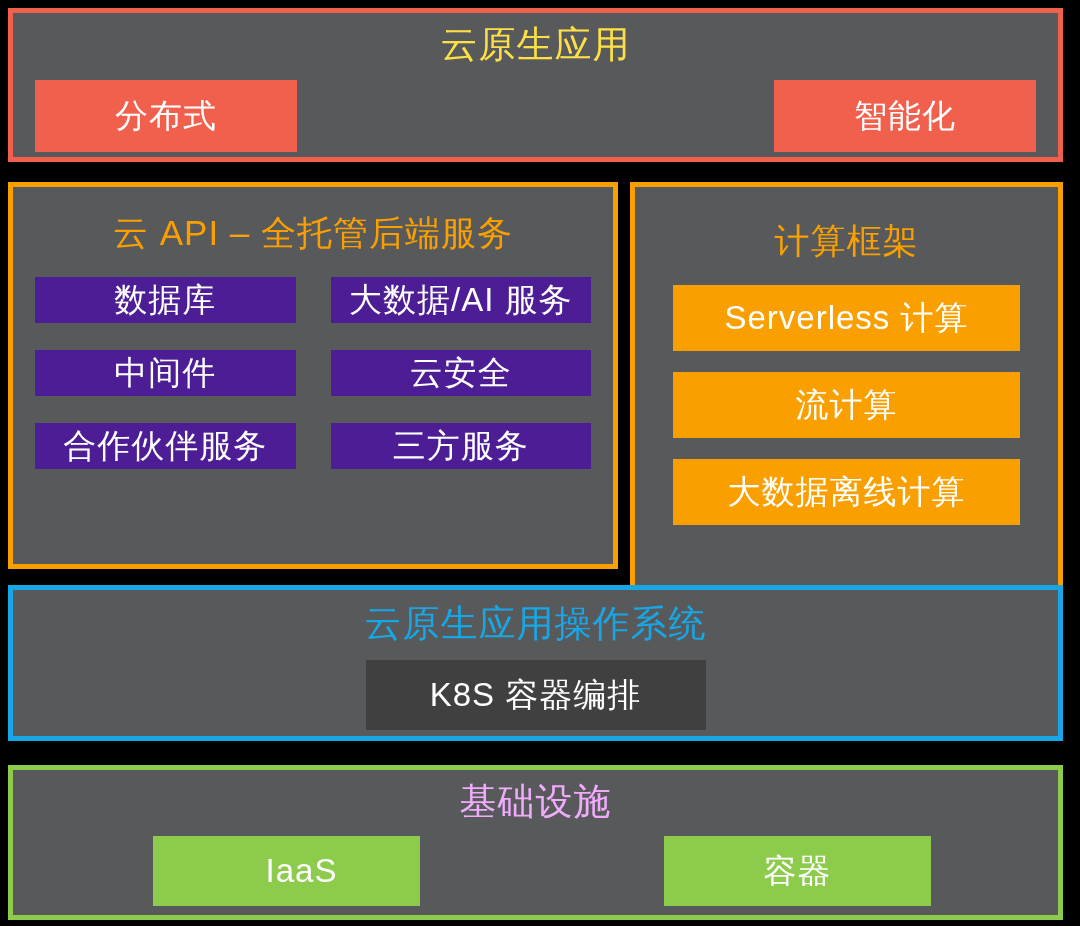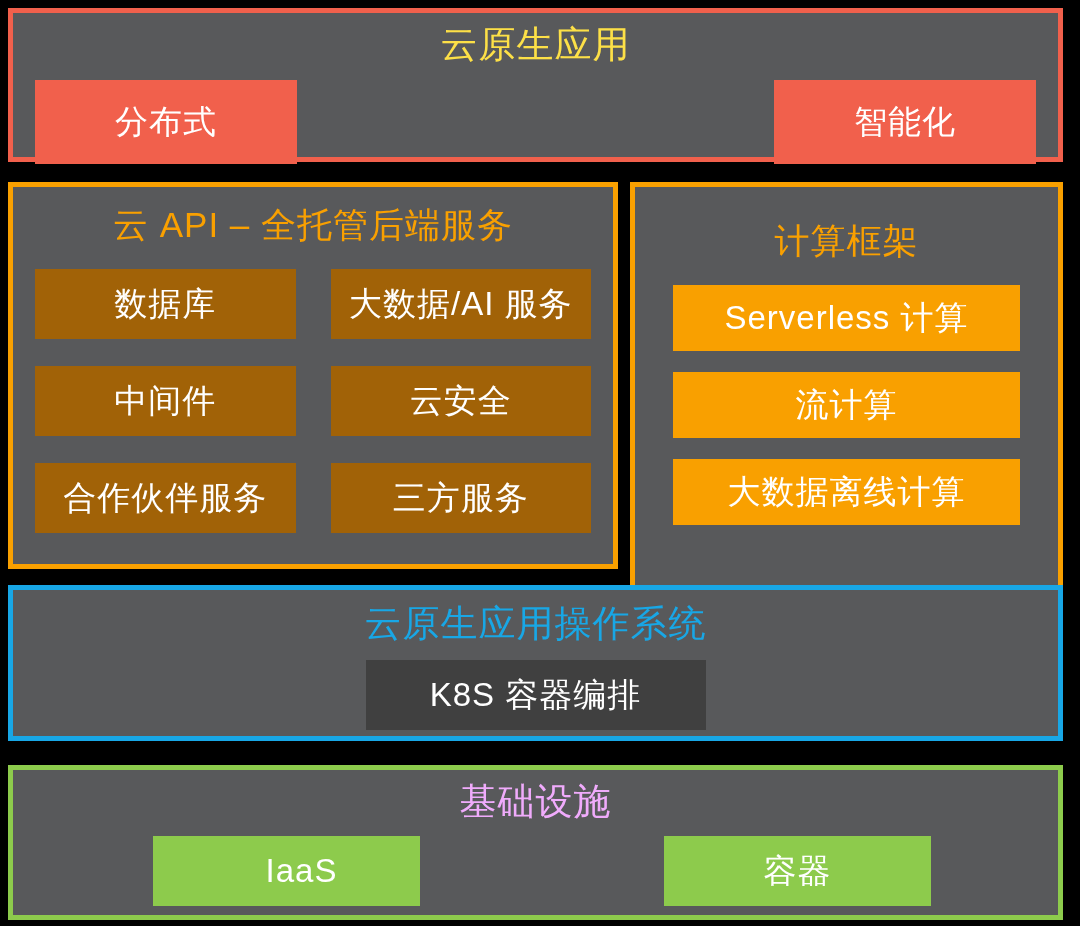--- a/index.html
+++ b/index.html
@@ -30,34 +30,34 @@
     color: #FFFFFF;
     font-size: 33px;
     letter-spacing: 1px;
     box-sizing: border-box;
   }
 
   
   #layer-apps { left: 8px; top: 8px; width: 1055px; height: 154px; border: 5px solid #F1604C; }
   #layer-apps .layer-title { margin-top: 10px; color: #fde047; }
   #layer-apps .row { display: flex; justify-content: space-between; padding: 0 22px; margin-top: 13px; }
-  #layer-apps .box { width: 262px; height: 84px; background: #F1604C; }
+  #layer-apps .box { width: 262px; height: 72px; background: #F1604C; }
 
   
   #layer-api { left: 8px; top: 182px; width: 610px; height: 387px; border: 5px solid #F9A000; }
-  #layer-api .layer-title { margin-top: 16px; color: #F9A000; font-size: 35px; }
+  #layer-api .layer-title { margin-top: 24px; color: #F9A000; font-size: 35px; }
   #layer-api .grid {
     display: grid;
     grid-template-columns: 1fr 1fr;
     column-gap: 35px;
     row-gap: 27px;
     padding: 0 22px;
     margin-top: 22px;
   }
-  #layer-api .box { height: 70px; background: #a16207; }
+  #layer-api .box { height: 46px; background: #4c1d95; }
 
   
   #layer-compute { left: 630px; top: 182px; width: 433px; height: 431px; border: 5px solid #F9A000; }
   #layer-compute .layer-title { margin-top: 32px; color: #F9A000; font-size: 35px; }
   #layer-compute .stack { display: flex; flex-direction: column; align-items: center; row-gap: 21px; margin-top: 22px; }
   #layer-compute .box { width: 347px; height: 66px; background: #F9A000; }
 
   
   #layer-os { left: 8px; top: 585px; width: 1055px; height: 156px; border: 5px solid #18A7E6; }
   #layer-os .layer-title { margin-top: 12px; color: #18A7E6; }

